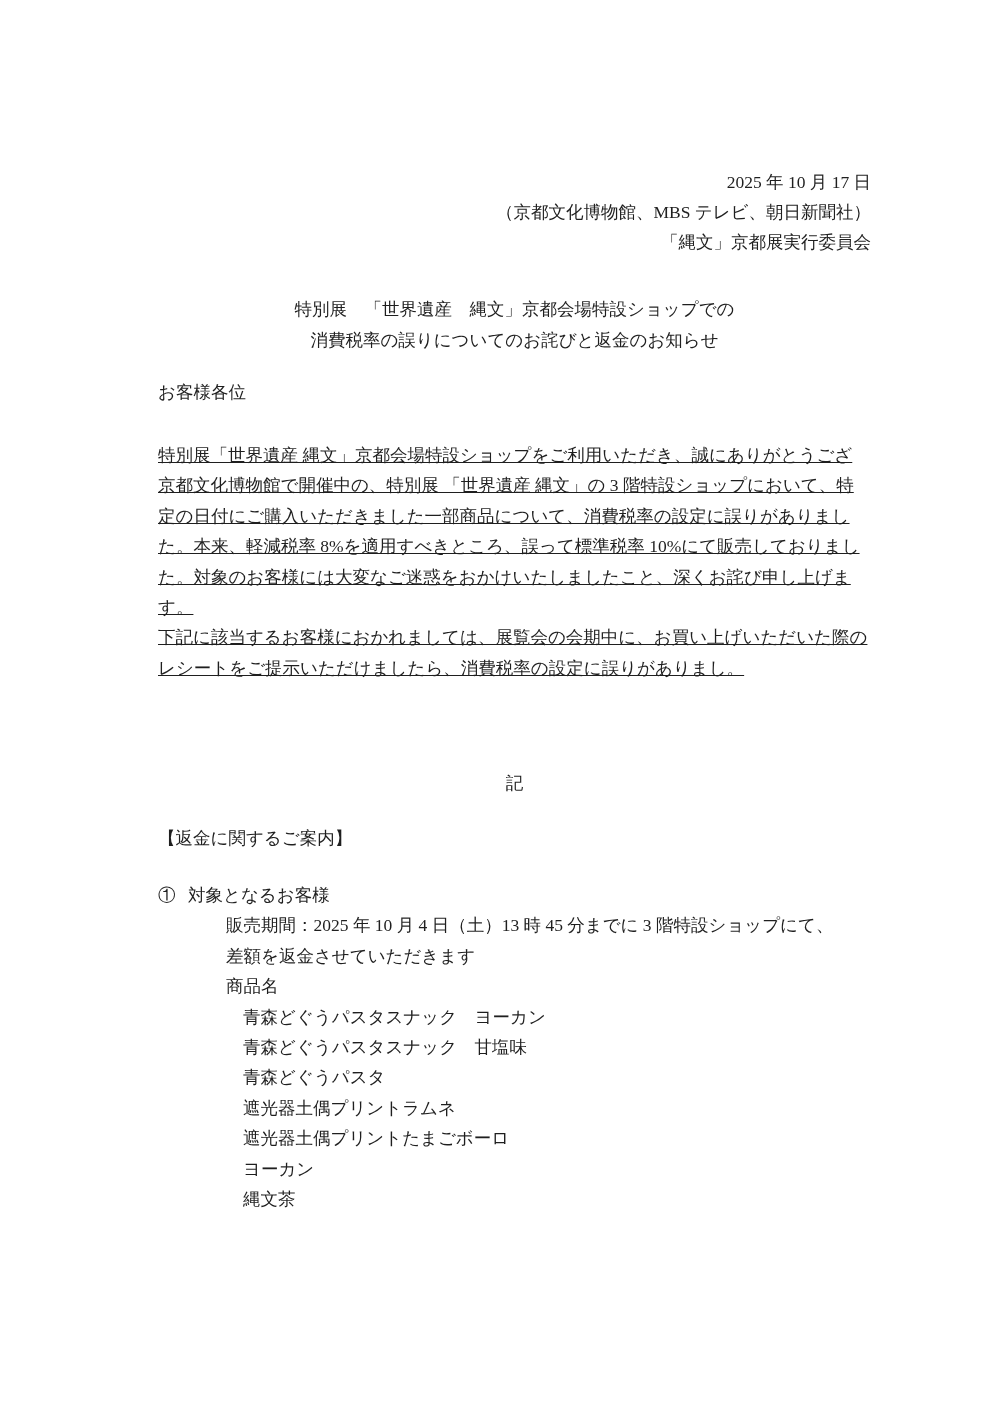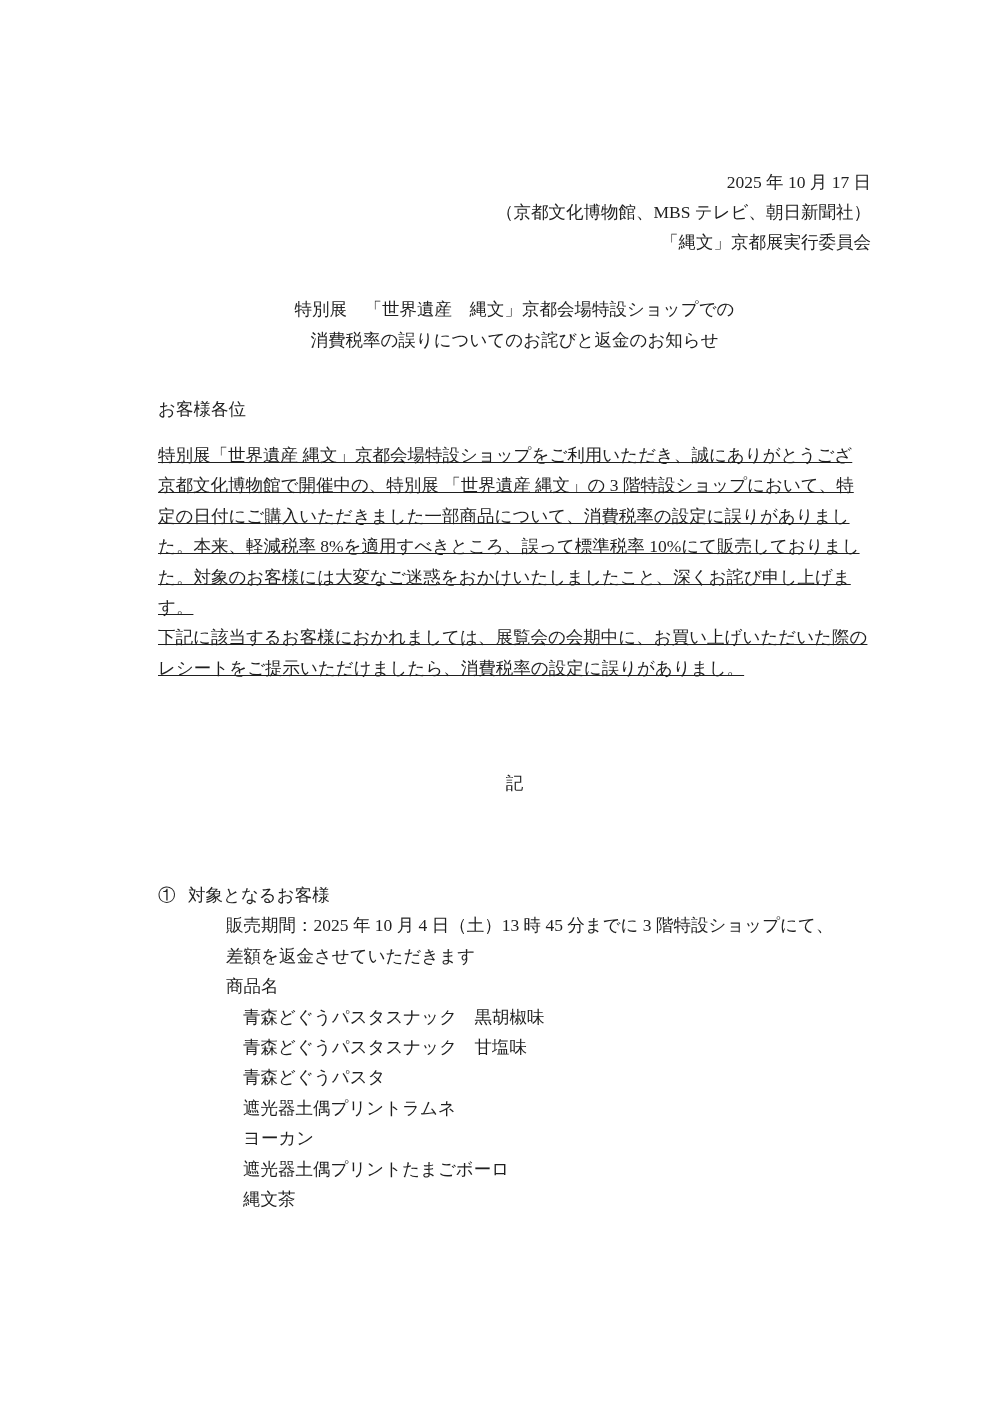--- a/index.html
+++ b/index.html
@@ -32,21 +32,21 @@
     text-align: right;
     line-height: 30.2px;
   }
   .title-block {
     top: 286px;
     width: 713px;
     text-align: center;
     line-height: 30.6px;
     margin-top: 8px;
   }
-  .salutation-block { top: 377px; margin-top: 17px; }
+  .salutation-block { top: 377px; }
   .body-block { top: 440px; text-decoration: underline; }
   .record-block {
     top: 768px;
     width: 713px;
     text-align: center;
   }
   .heading-block { top: 823px; }
   .refund-block { top: 880px; }
 
   .item-head { display: flex; }
@@ -86,33 +86,36 @@
     <div class="line">た。対象のお客様には大変なご迷惑をおかけいたしましたこと、深くお詫び申し上げま</div>
     <div class="line">す。</div>
     <div class="line">下記に該当するお客様におかれましては、展覧会の会期中に、お買い上げいただいた際の</div>
     <div class="line">レシートをご提示いただけましたら、消費税率の設定に誤りがありまし。</div>
   </div>
 
   <div class="block record-block">
     <div class="line">記</div>
   </div>
 
+  <div class="block heading-block">
+    <div class="line">【返金に関するご案内】</div>
+  </div>
 
   <div class="block refund-block">
     <div class="line item-head">
       <span class="item-number">①</span>
       <span>対象となるお客様</span>
     </div>
     <div class="line indent-1">販売期間：2025 年 10 月 4 日（土）13 時 45 分までに 3 階特設ショップにて、</div>
     <div class="line indent-1">差額を返金させていただきます</div>
     <div class="line indent-1">商品名</div>
     <div>
-      <div class="line indent-2">青森どぐうパスタスナック　黒胡椒味</div>
+      <div class="line indent-2">青森どぐうパスタスナック　ヨーカン</div>
       <div class="line indent-2">青森どぐうパスタスナック　甘塩味</div>
       <div class="line indent-2">青森どぐうパスタ</div>
       <div class="line indent-2">遮光器土偶プリントラムネ</div>
+      <div class="line indent-2">遮光器土偶プリントたまごボーロ</div>
       <div class="line indent-2">ヨーカン</div>
-      <div class="line indent-2">遮光器土偶プリントたまごボーロ</div>
       <div class="line indent-2">縄文茶</div>
     </div>
   </div>
 
 </div>
 
 </body></html>

